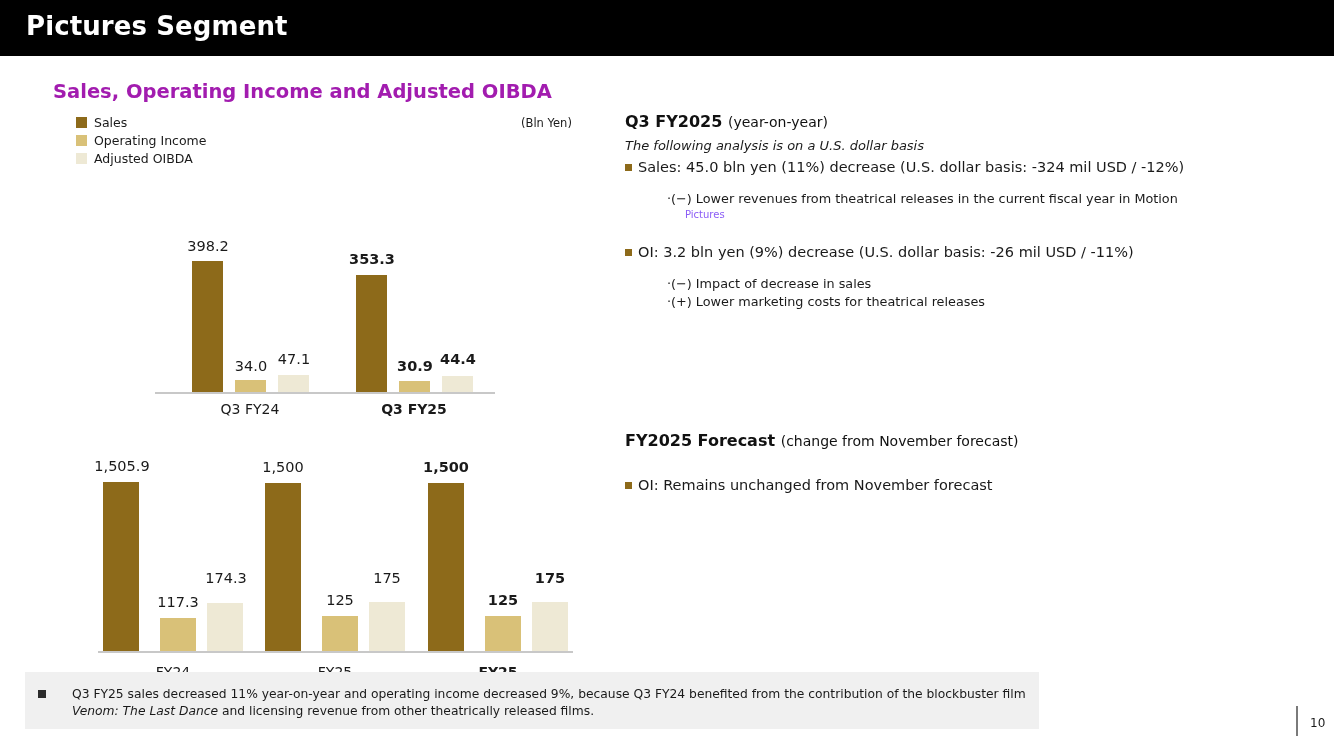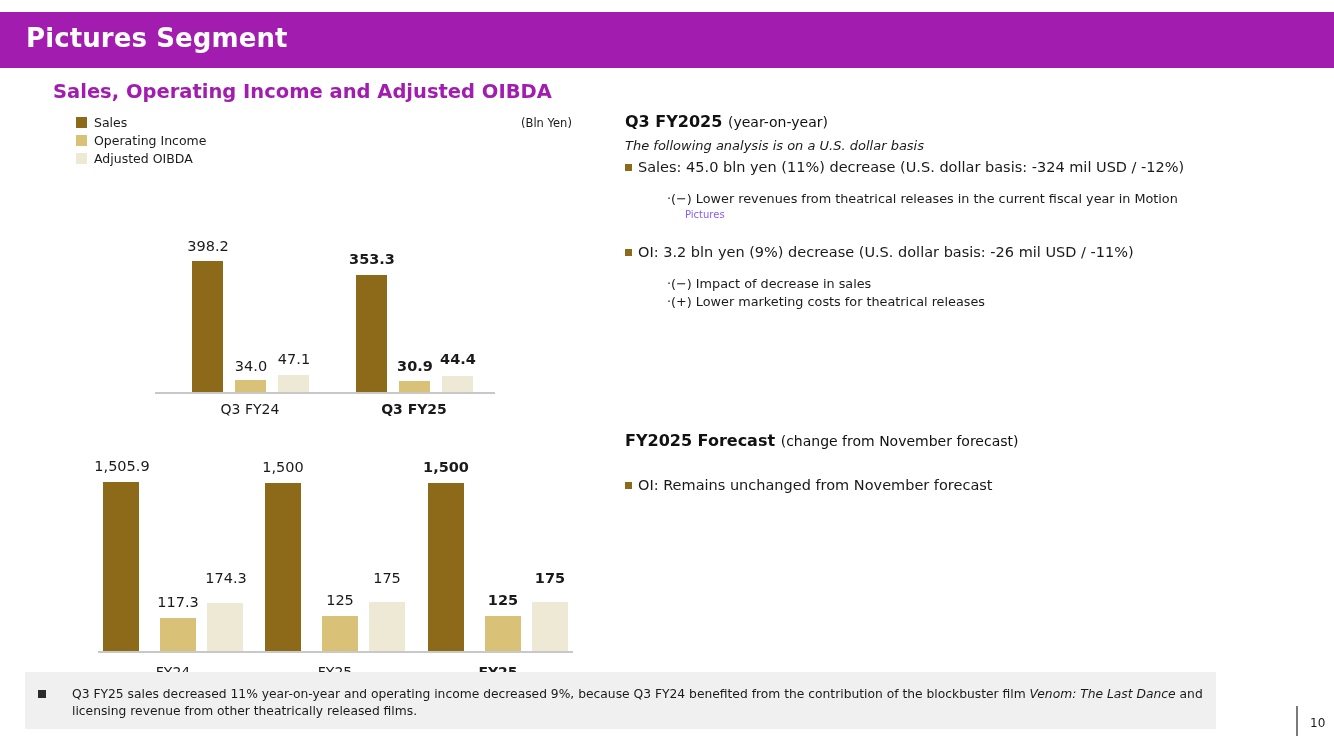--- a/index.html
+++ b/index.html
@@ -12,24 +12,24 @@
     height: 749px;
     position: relative;
     font-family: "DejaVu Sans", "Liberation Sans", sans-serif;
     color: #1a1a1a;
     overflow: hidden;
   }
 
   
   .header-bar {
     position: absolute;
-    left: 0; top: 12px;
+    left: 0; top: 0;
     width: 1334px;
     height: 56px;
-    background: #a21caf;
+    background: #000000;
   }
   .header-title {
     position: absolute;
     left: 26px;
     top: 11px;
     font-size: 26px;
     font-weight: bold;
     color: #ffffff;
     letter-spacing: 0.1px;
   }
@@ -168,21 +168,21 @@
     color: #8b5cf6;
     margin-left: 60px;
     line-height: 1.32;
   }
 
   
   .footer-box {
     position: absolute;
     left: 25px;
     top: 672px;
-    width: 1191px;
+    width: 1014px;
     height: 57px;
     background: #f0f0f0;
   }
   .footer-inner {
     display: flex;
     align-items: flex-start;
     padding: 14px 0 0 13px;
   }
   .footer-bullet {
     width: 8px;

